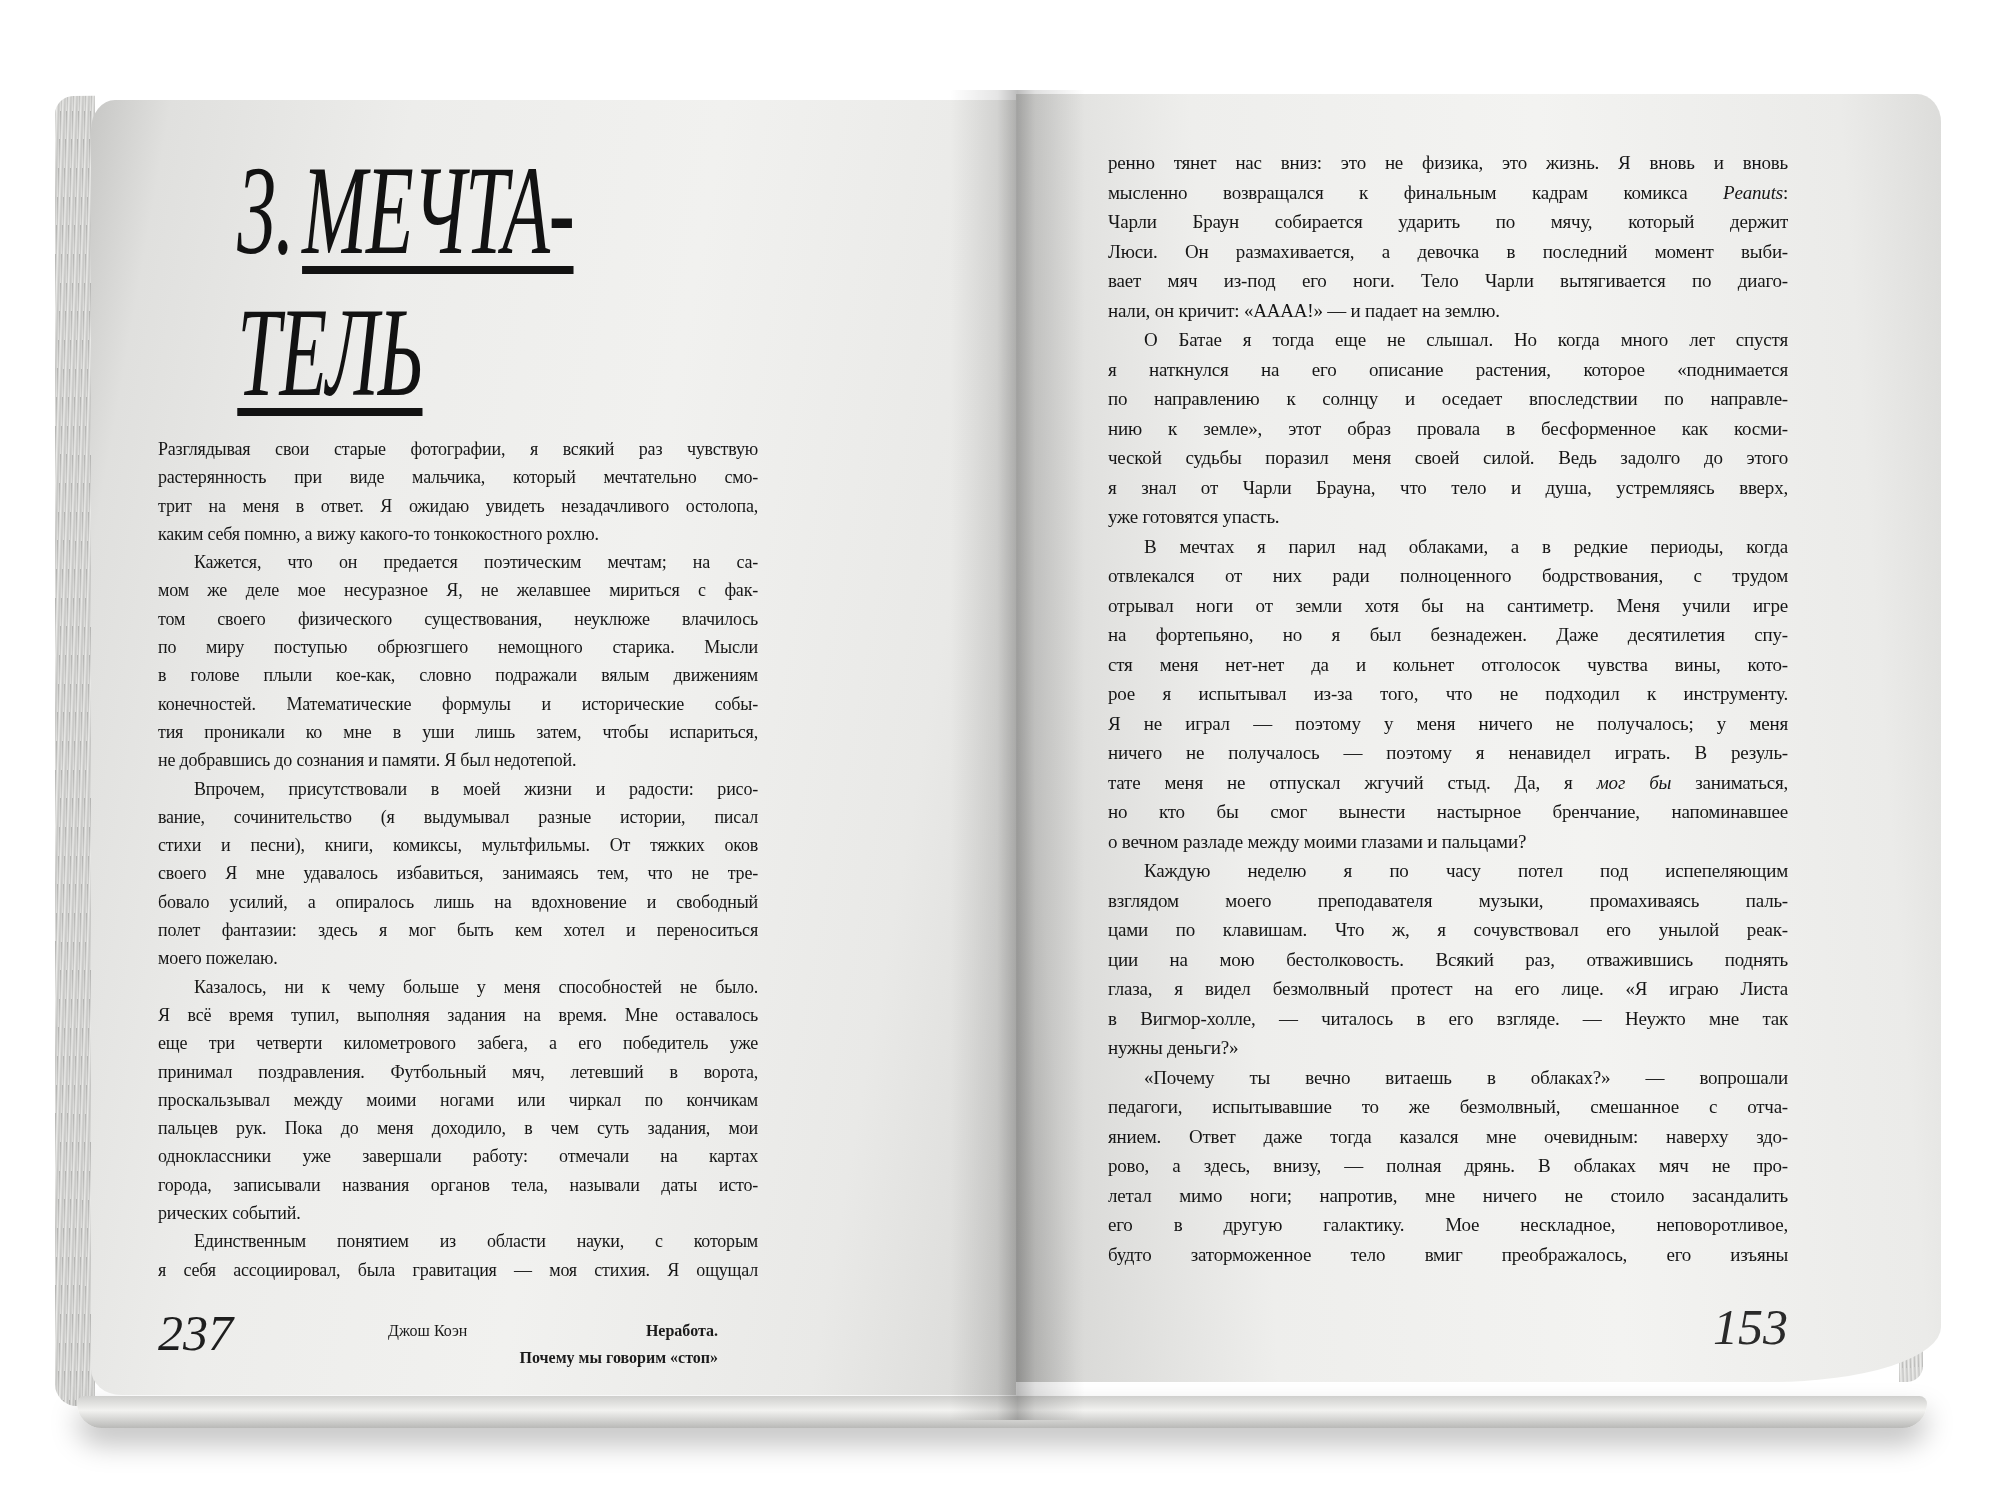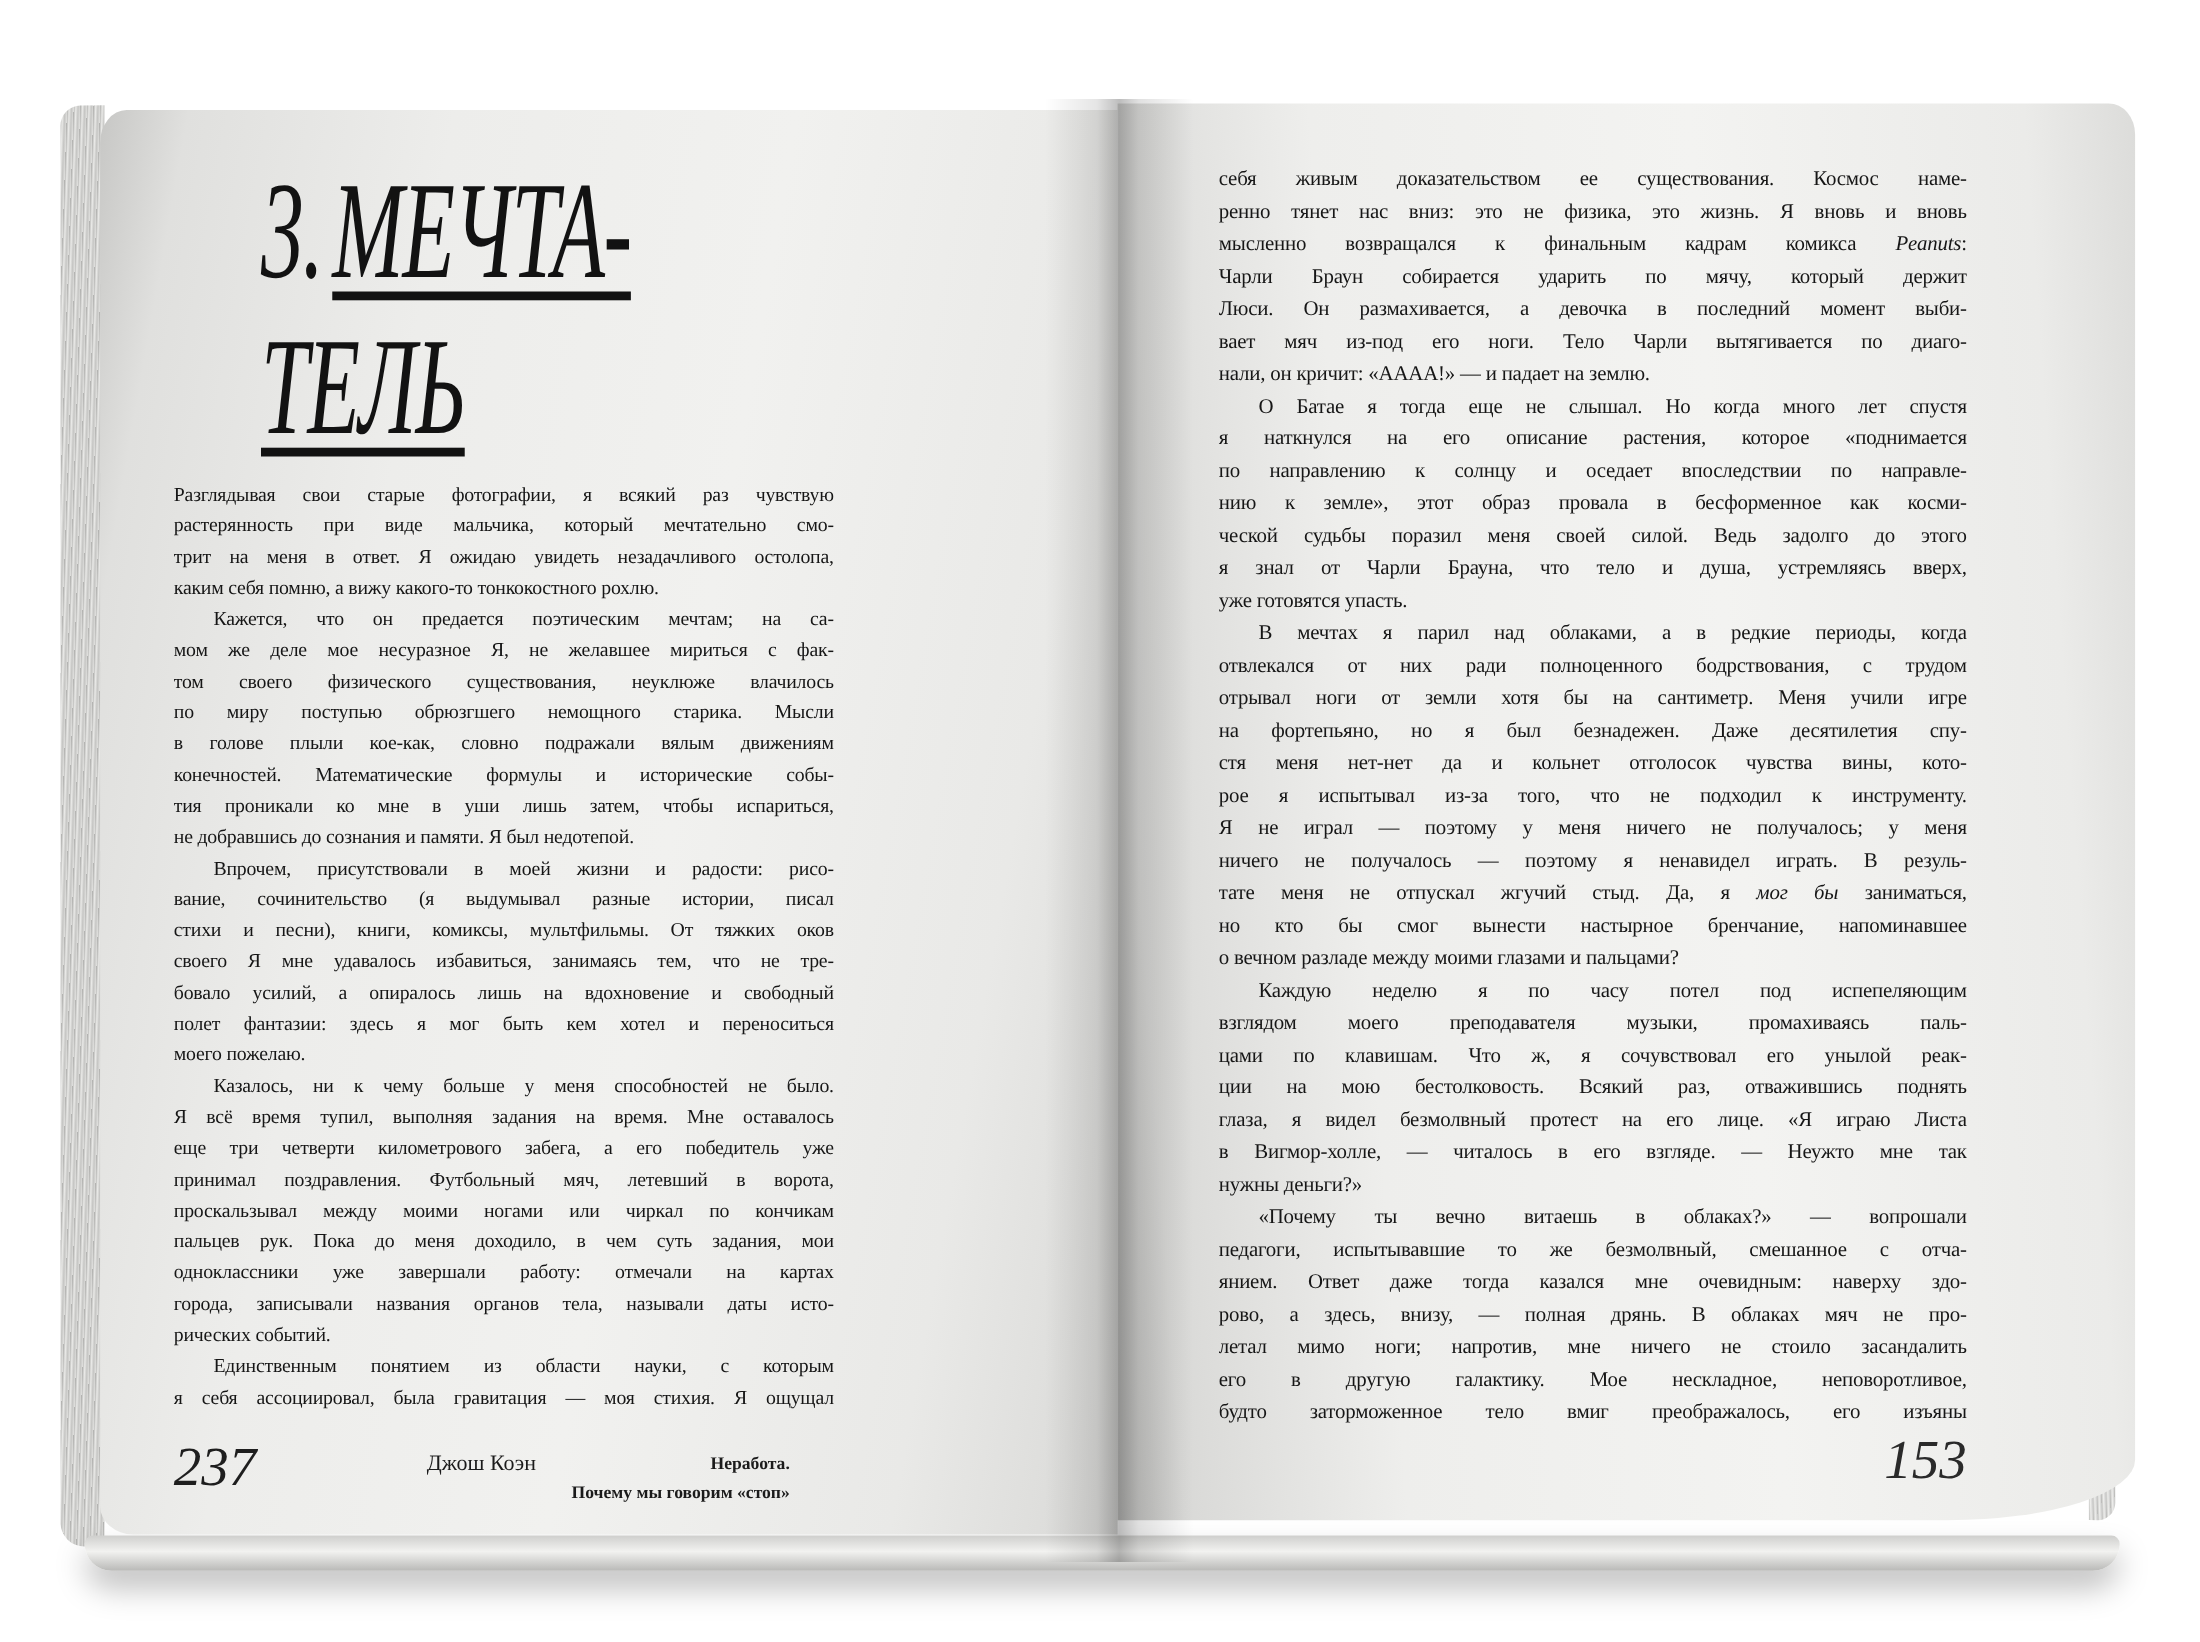--- a/index.html
+++ b/index.html
@@ -62,21 +62,21 @@
     overflow:hidden;white-space:normal;letter-spacing:-0.2px;
   }
   .page.left  .bl{height:28.3px;line-height:28.3px;font-size:18px;}
   .page.right .bl{height:29.5px;line-height:29.5px;font-size:19px;}
   .bl.last{text-align-last:left;}
   .bl.ind{text-indent:36px;}
   .it{font-style:italic;}
   
   .footer-left{position:absolute;left:67px;top:1205px;width:560px;display:flex;align-items:flex-start;}
   .fl-num{width:230px;font-size:50px;line-height:56px;font-style:italic;color:#1e1e1e;}
-  .fl-author{font-size:20px;line-height:27px;padding-top:12px;}
+  .fl-author{font-size:16px;line-height:27px;padding-top:12px;}
   .fl-title{margin-left:auto;text-align:right;font-size:16px;line-height:27px;padding-top:12px;font-weight:bold;}
   .footer-right{position:absolute;left:92px;top:1206px;width:680px;display:flex;align-items:flex-start;}
   .fr-block{width:380px;text-align:center;font-size:21px;line-height:30px;padding-top:8px;color:#222;}
   .fr-num{margin-left:auto;font-size:50px;line-height:54px;font-style:italic;color:#2a2a2a;text-align:center;}
 </style>
 </head>
 <body>
 
 <div class="book">
   <div class="stack-left"></div>
@@ -125,21 +125,20 @@
       <div class="fl-author">Джош Коэн</div>
       <div class="fl-title">
         <div>Неработа.</div>
         <div>Почему мы говорим «стоп»</div>
       </div>
     </div>
   </div>
 
   <div class="page right">
     <div class="bodycol">
-        <div class="bl">себя живым доказательством ее существования. Космос наме-</div>
         <div class="bl">ренно тянет нас вниз: это не физика, это жизнь. Я вновь и вновь</div>
         <div class="bl"><span>мысленно возвращался к финальным кадрам комикса </span><span class="it">Peanuts</span><span>:</span></div>
         <div class="bl">Чарли Браун собирается ударить по мячу, который держит</div>
         <div class="bl">Люси. Он размахивается, а девочка в последний момент выби-</div>
         <div class="bl">вает мяч из-под его ноги. Тело Чарли вытягивается по диаго-</div>
         <div class="bl last">нали, он кричит: «АААА!» — и падает на землю.</div>
         <div class="bl ind">О Батае я тогда еще не слышал. Но когда много лет спустя</div>
         <div class="bl">я наткнулся на его описание растения, которое «поднимается</div>
         <div class="bl">по направлению к солнцу и оседает впоследствии по направле-</div>
         <div class="bl">нию к земле», этот образ провала в бесформенное как косми-</div>

